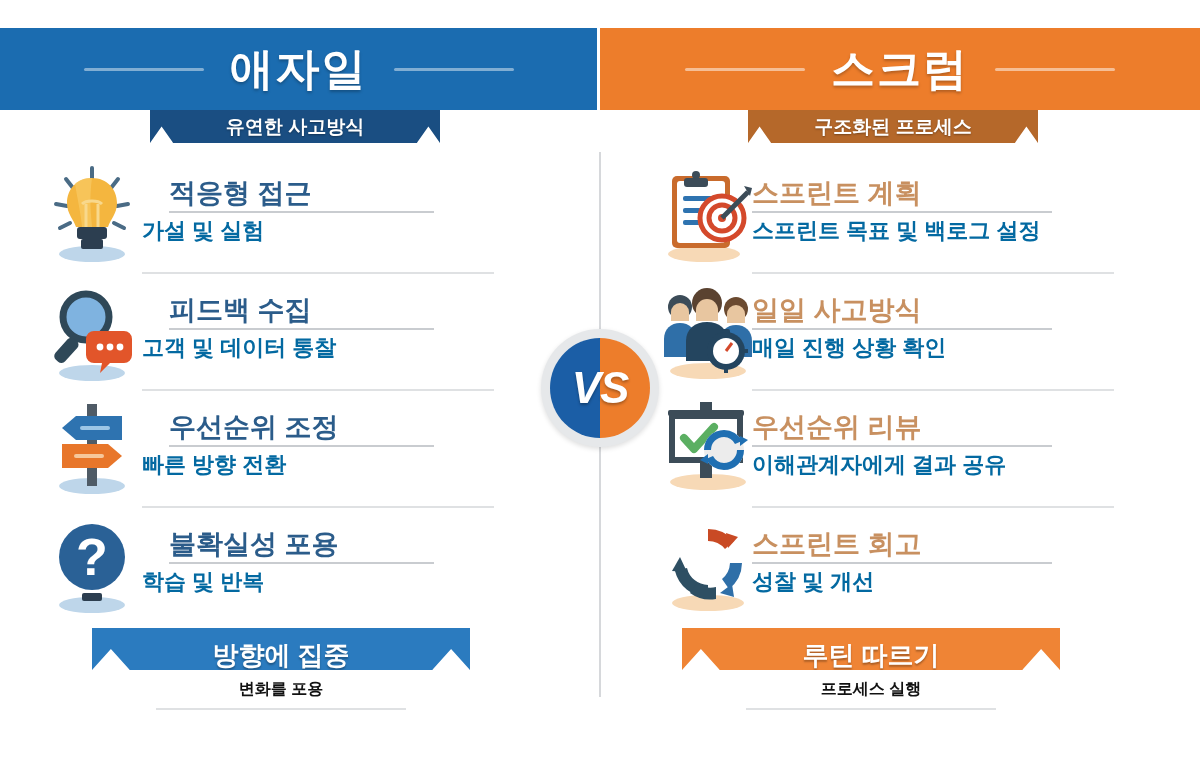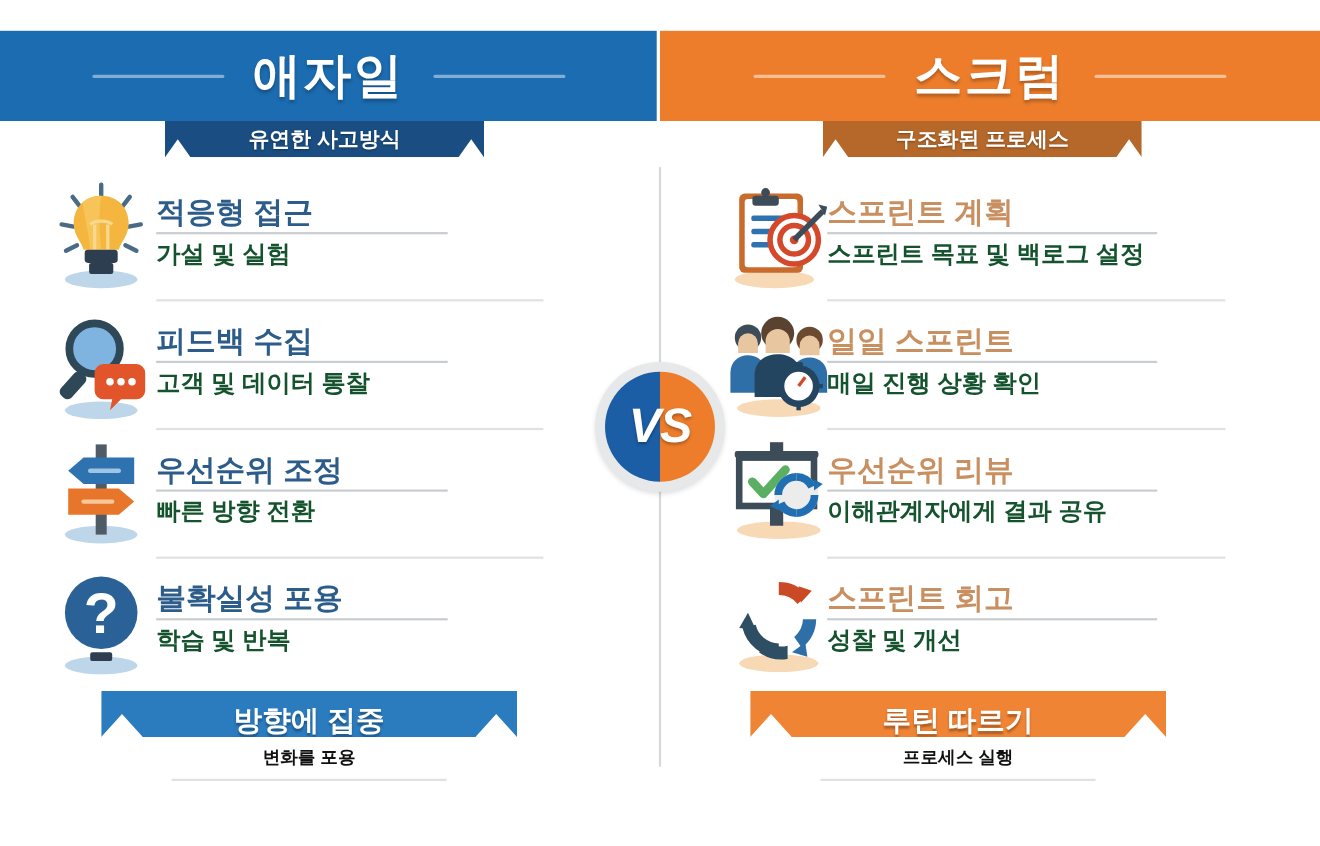--- a/index.html
+++ b/index.html
@@ -84,26 +84,26 @@
   .icon-wrap {
     width: 100px; height: 110px; flex: 0 0 100px;
     position: relative;
   }
   .icon-wrap svg { position: absolute; left: 8px; top: 4px; }
   .item-body { padding-top: 18px; flex: 1 1 auto; }
   .item-title {
     font-size: 27px; font-weight: bold; line-height: 1.12;
     padding-bottom: 3px; display: inline-block;
   }
-  .col-left .item-title  { color: #2B5C8A; border-bottom: 2px solid #c9ccd0; }
+  .col-left .item-title  { color: #2B5C8A; border-bottom: 2px solid #c9ccd0; margin-left: 27px; }
   .col-right .item-title { color: #C89060; border-bottom: 2px solid #c9ccd0; }
   .col-left .item-title  { min-width: 265px; }
   .col-right .item-title { min-width: 300px; }
   .item-sub {
-    font-size: 22px; font-weight: bold; color: #14532d;
+    font-size: 22px; font-weight: bold; color: #0369a1;
     margin-top: 5px; line-height: 1.15;
   }
 
   
   .banner { position: absolute; top: 628px; }
   .banner-left  { left: 92px;  width: 378px; }
   .banner-right { left: 682px; width: 378px; }
   .banner-bar {
     height: 42px; display: flex; align-items: center; justify-content: center;
     clip-path: polygon(0 0, 100% 0, 100% 100%, 95% 50%, 90% 100%,
@@ -295,21 +295,21 @@
             <g stroke="#24455F" stroke-width="4">
               <line x1="66" y1="48" x2="66" y2="52"></line>
               <line x1="44" y1="70" x2="48" y2="70"></line>
               <line x1="84" y1="70" x2="88" y2="70"></line>
               <line x1="66" y1="88" x2="66" y2="92"></line>
             </g>
           </g>
         </svg>
       </div>
       <div class="item-body">
-        <div class="item-title">일일 스프린트</div>
+        <div class="item-title">일일 사고방식</div>
         <div class="item-sub">매일 진행 상황 확인</div>
       </div>
     </div>
 
     <div class="item">
       <div class="icon-wrap">
         <svg width="100" height="100" viewBox="0 0 100 100">
           <ellipse cx="48" cy="84" rx="38" ry="8" fill="#F7D9B6"></ellipse>
           <rect x="40" y="4" width="12" height="8" fill="#3C4C58"></rect>
           <rect x="8" y="12" width="76" height="6" rx="2" fill="#3C4C58"></rect>

